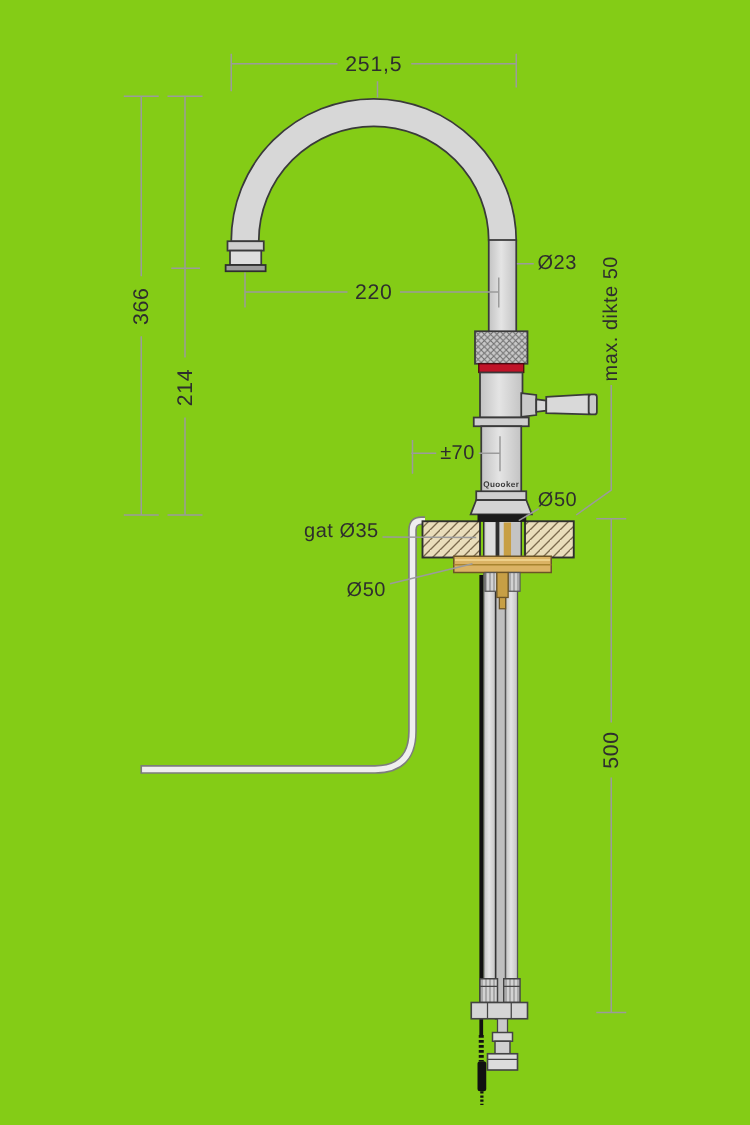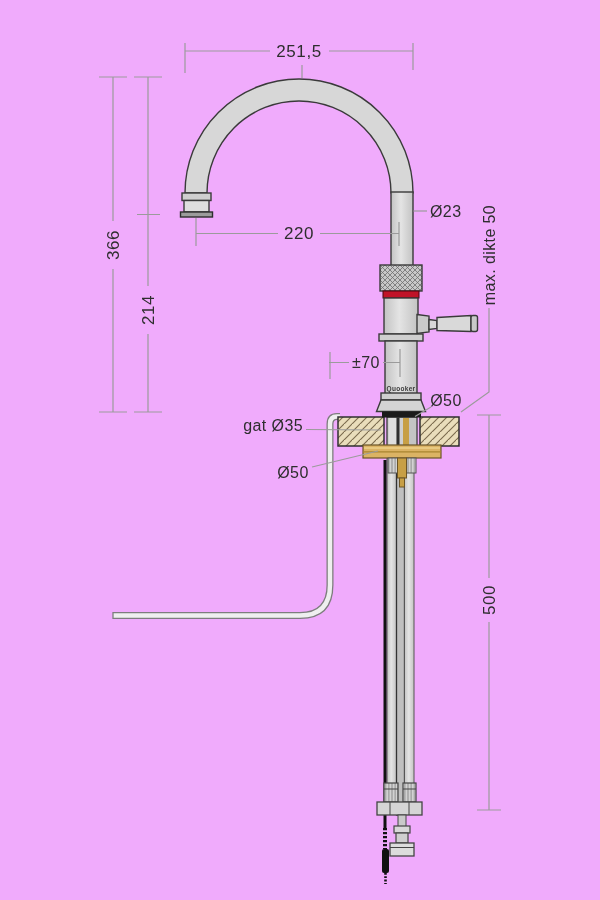--- a/index.html
+++ b/index.html
@@ -1,16 +1,16 @@
 <!DOCTYPE html>
 <html><head>
 <meta charset="utf-8">
 <style>
   html,body{margin:0;padding:0;background:#fdfdfd;}
-  .stage{position:relative;width:600px;height:900px;background:#f0abfc;overflow:hidden;}
+  .stage{position:relative;width:600px;height:900px;background:#84cc16;overflow:hidden;}
   svg{display:block;}
   text{font-family:"Liberation Sans", sans-serif;fill:#2e2e2e;}
   .dim-txt{font-size:17px;letter-spacing:0.6px;}
   .lbl-txt{font-size:16px;letter-spacing:0.4px;}
   .brand-txt{font-size:6.5px;font-weight:bold;letter-spacing:0.3px;fill:#3b3b3b;}
   .dim{stroke:#9b9b9b;stroke-width:1.2;fill:none;}
   .edge{stroke:#3a3a3a;stroke-width:1.4;}
 </style>
 </head>
 <body>

